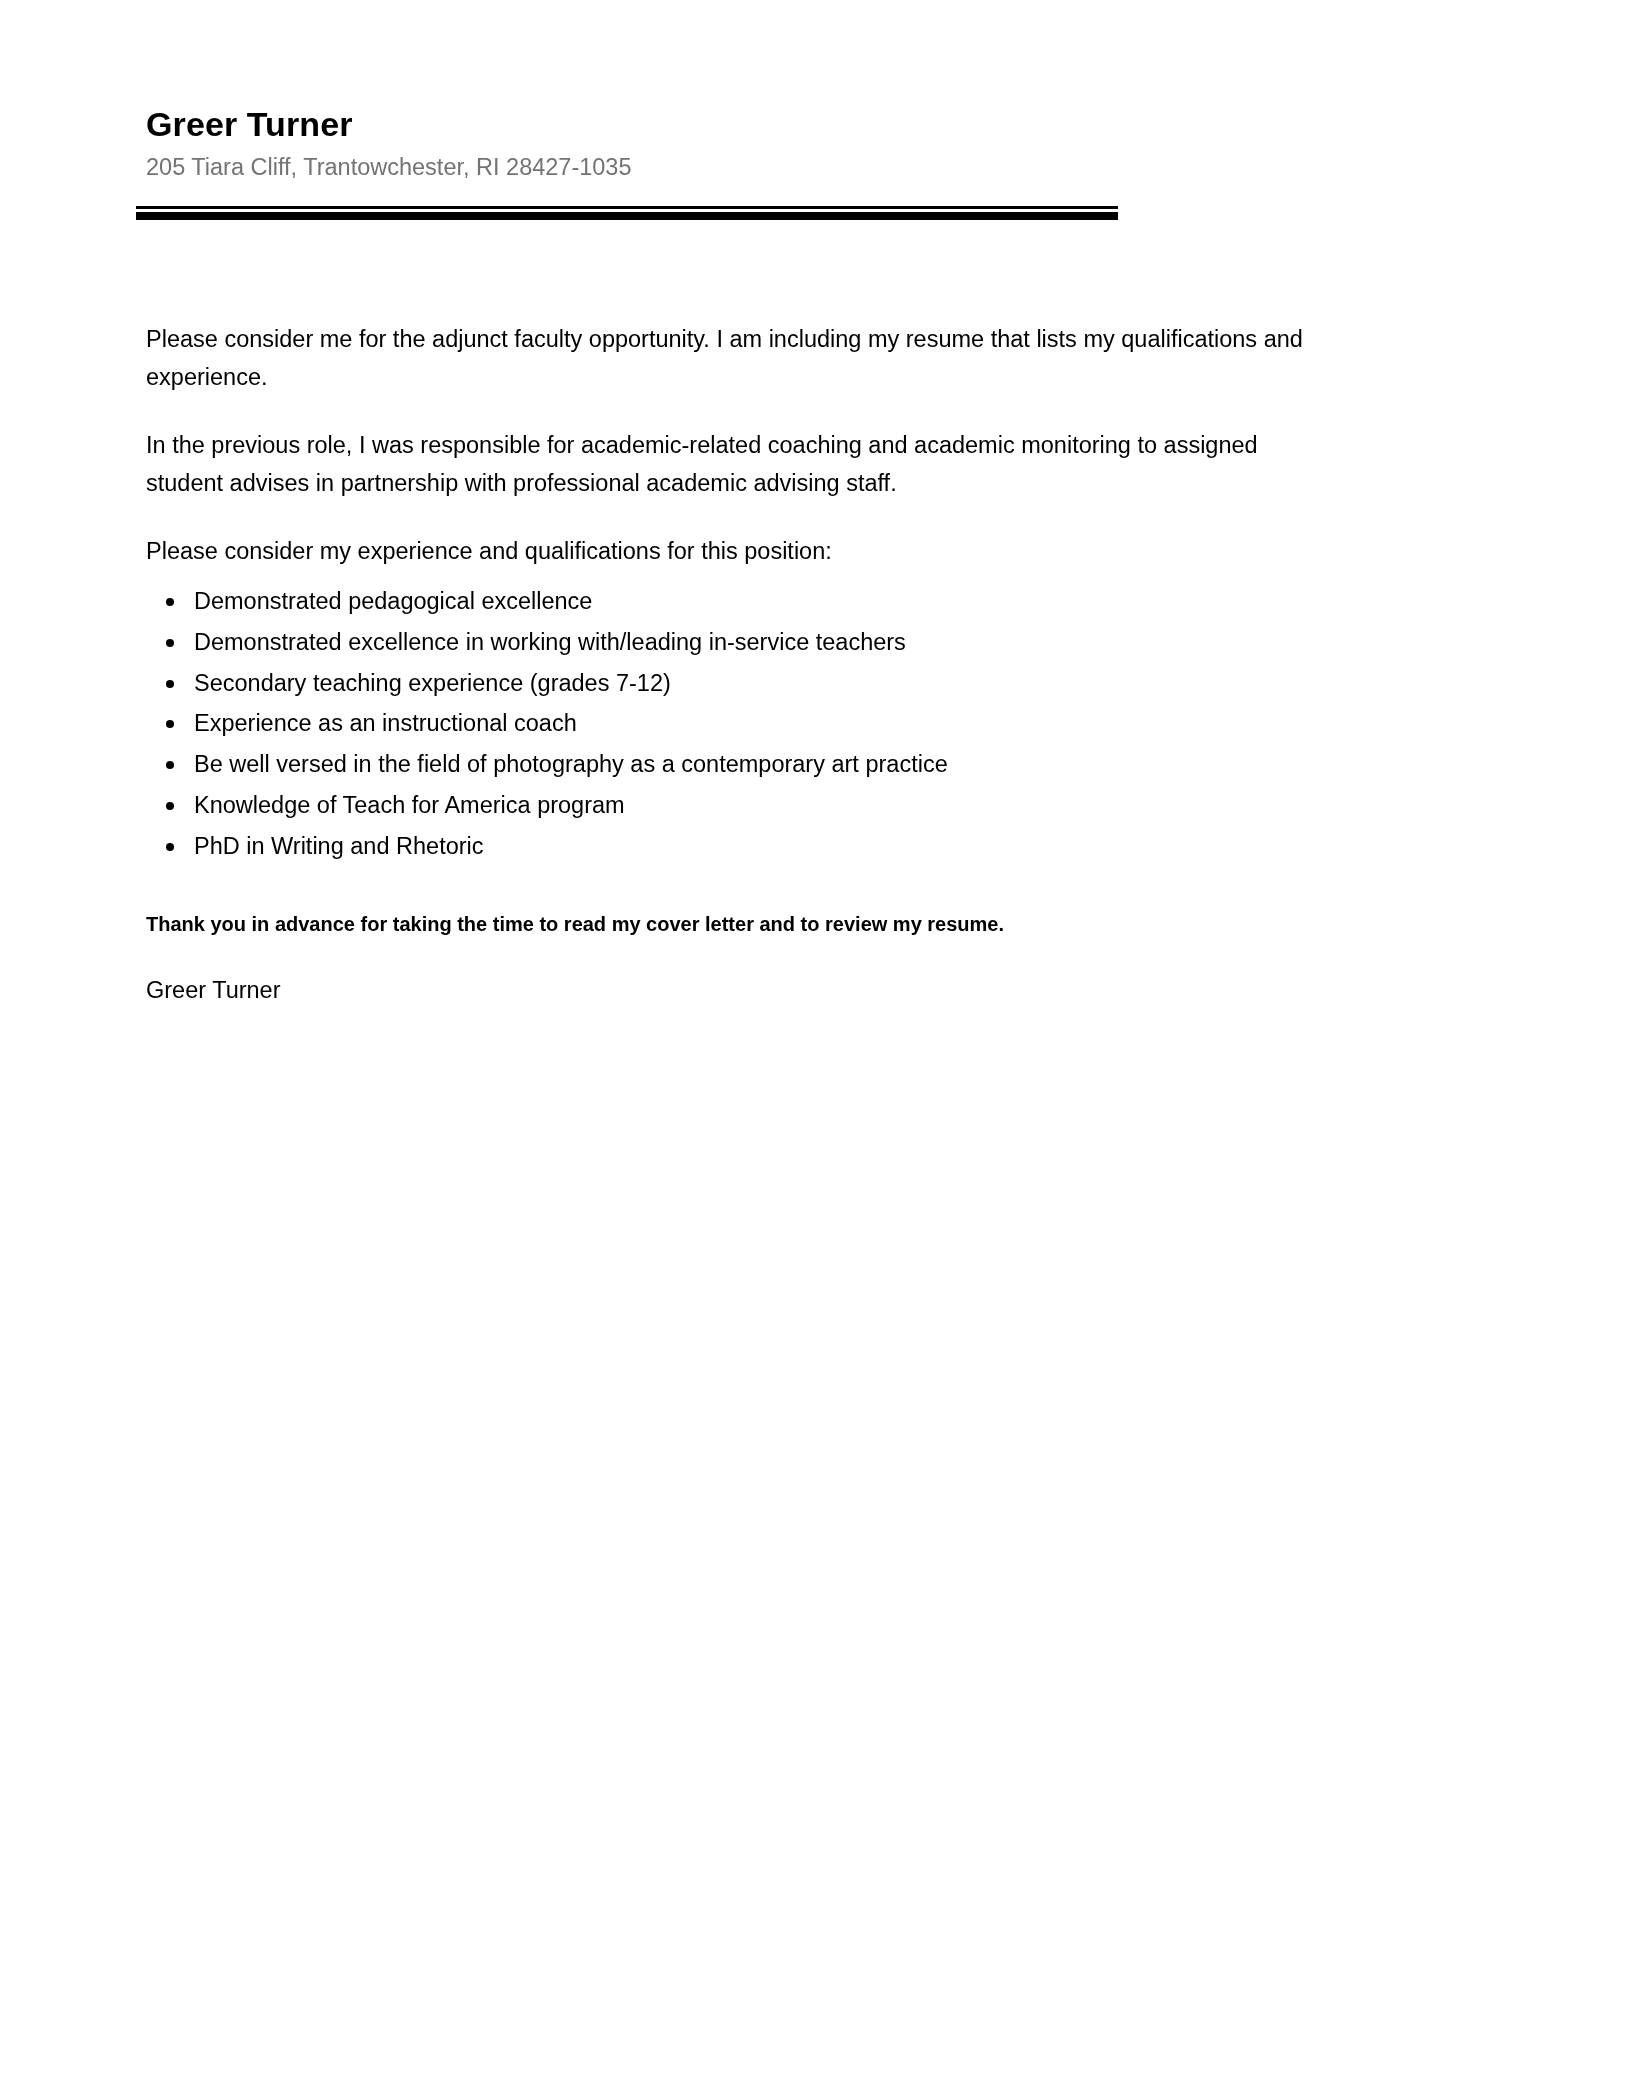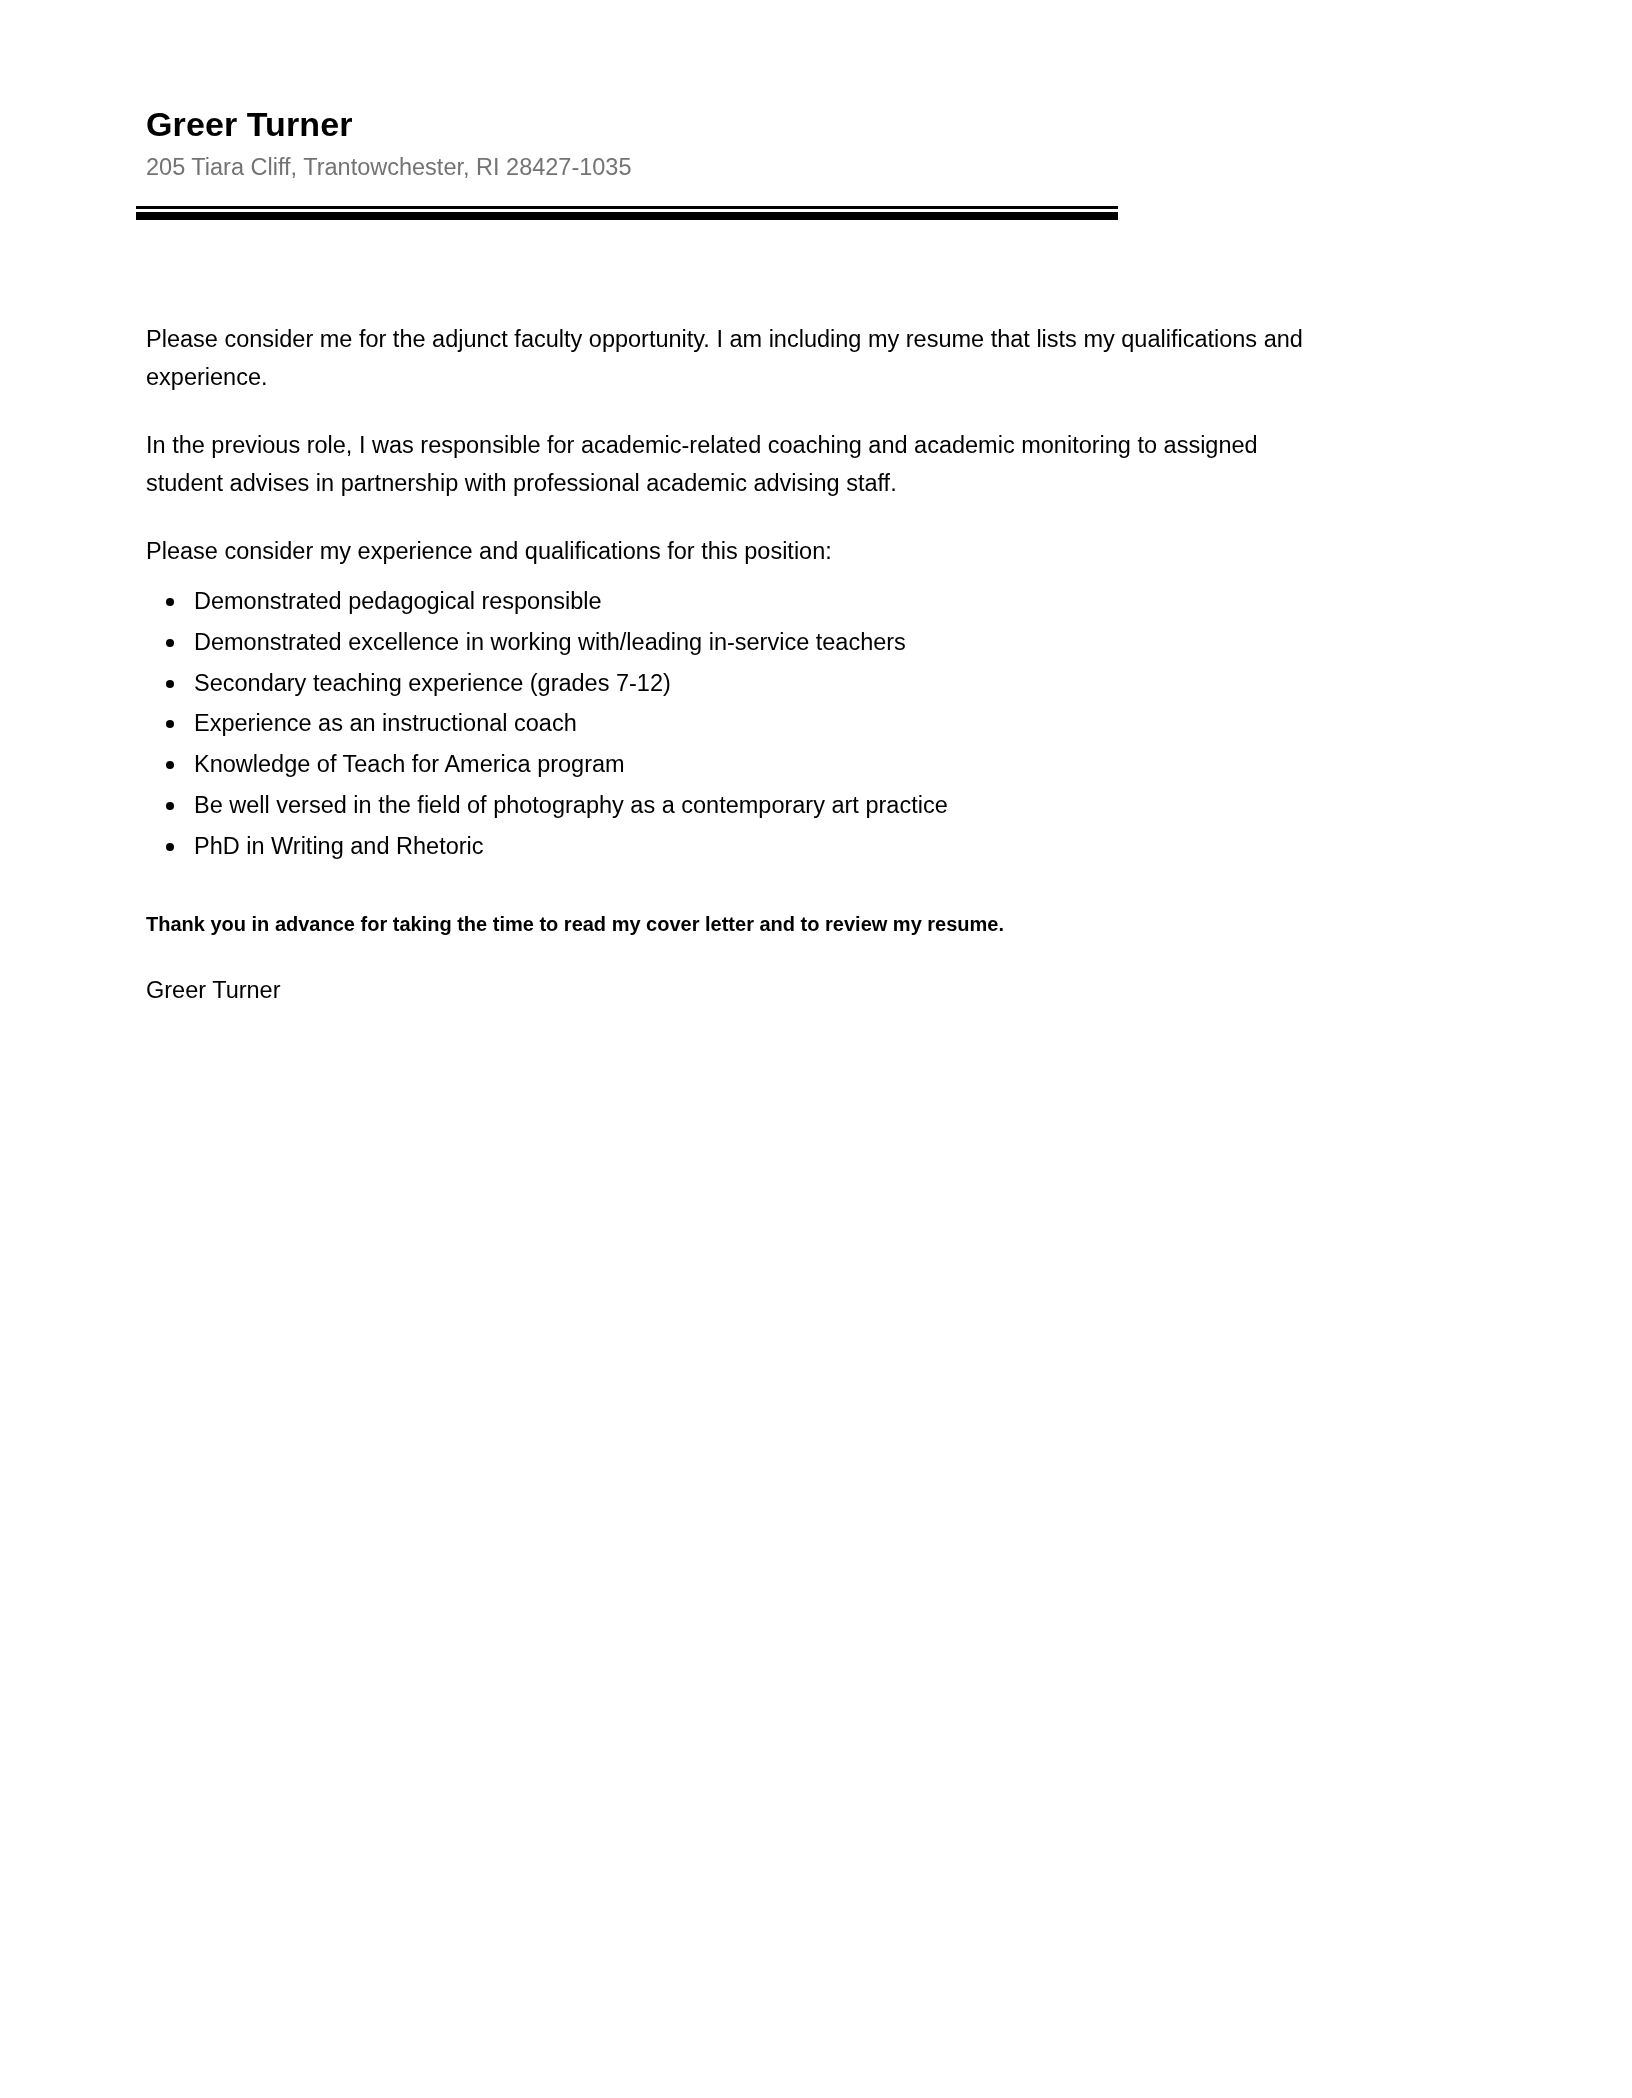--- a/index.html
+++ b/index.html
@@ -179,41 +179,41 @@
 
       <p class="para">Please consider me for the adjunct faculty opportunity. I am including my resume that lists my qualifications and experience.</p>
 
       <p class="para">In the previous role, I was responsible for academic-related coaching and academic monitoring to assigned student advises in partnership with professional academic advising staff.</p>
 
       <p class="para tight">Please consider my experience and qualifications for this position:</p>
 
       <ul class="bullets">
         <li>
           <span class="dot"></span>
-          <span>Demonstrated pedagogical responsible</span>
+          <span>Demonstrated pedagogical excellence</span>
         </li>
         <li>
           <span class="dot"></span>
           <span>Demonstrated excellence in working with/leading in-service teachers</span>
         </li>
         <li>
           <span class="dot"></span>
           <span>Secondary teaching experience (grades 7-12)</span>
         </li>
         <li>
           <span class="dot"></span>
           <span>Experience as an instructional coach</span>
         </li>
         <li>
           <span class="dot"></span>
+          <span>Be well versed in the field of photography as a contemporary art practice</span>
+        </li>
+        <li>
+          <span class="dot"></span>
           <span>Knowledge of Teach for America program</span>
-        </li>
-        <li>
-          <span class="dot"></span>
-          <span>Be well versed in the field of photography as a contemporary art practice</span>
         </li>
         <li>
           <span class="dot"></span>
           <span>PhD in Writing and Rhetoric</span>
         </li>
       </ul>
 
       <p class="closing-bold">Thank you in advance for taking the time to read my cover letter and to review my resume.</p>
 
       <div class="signoff">

